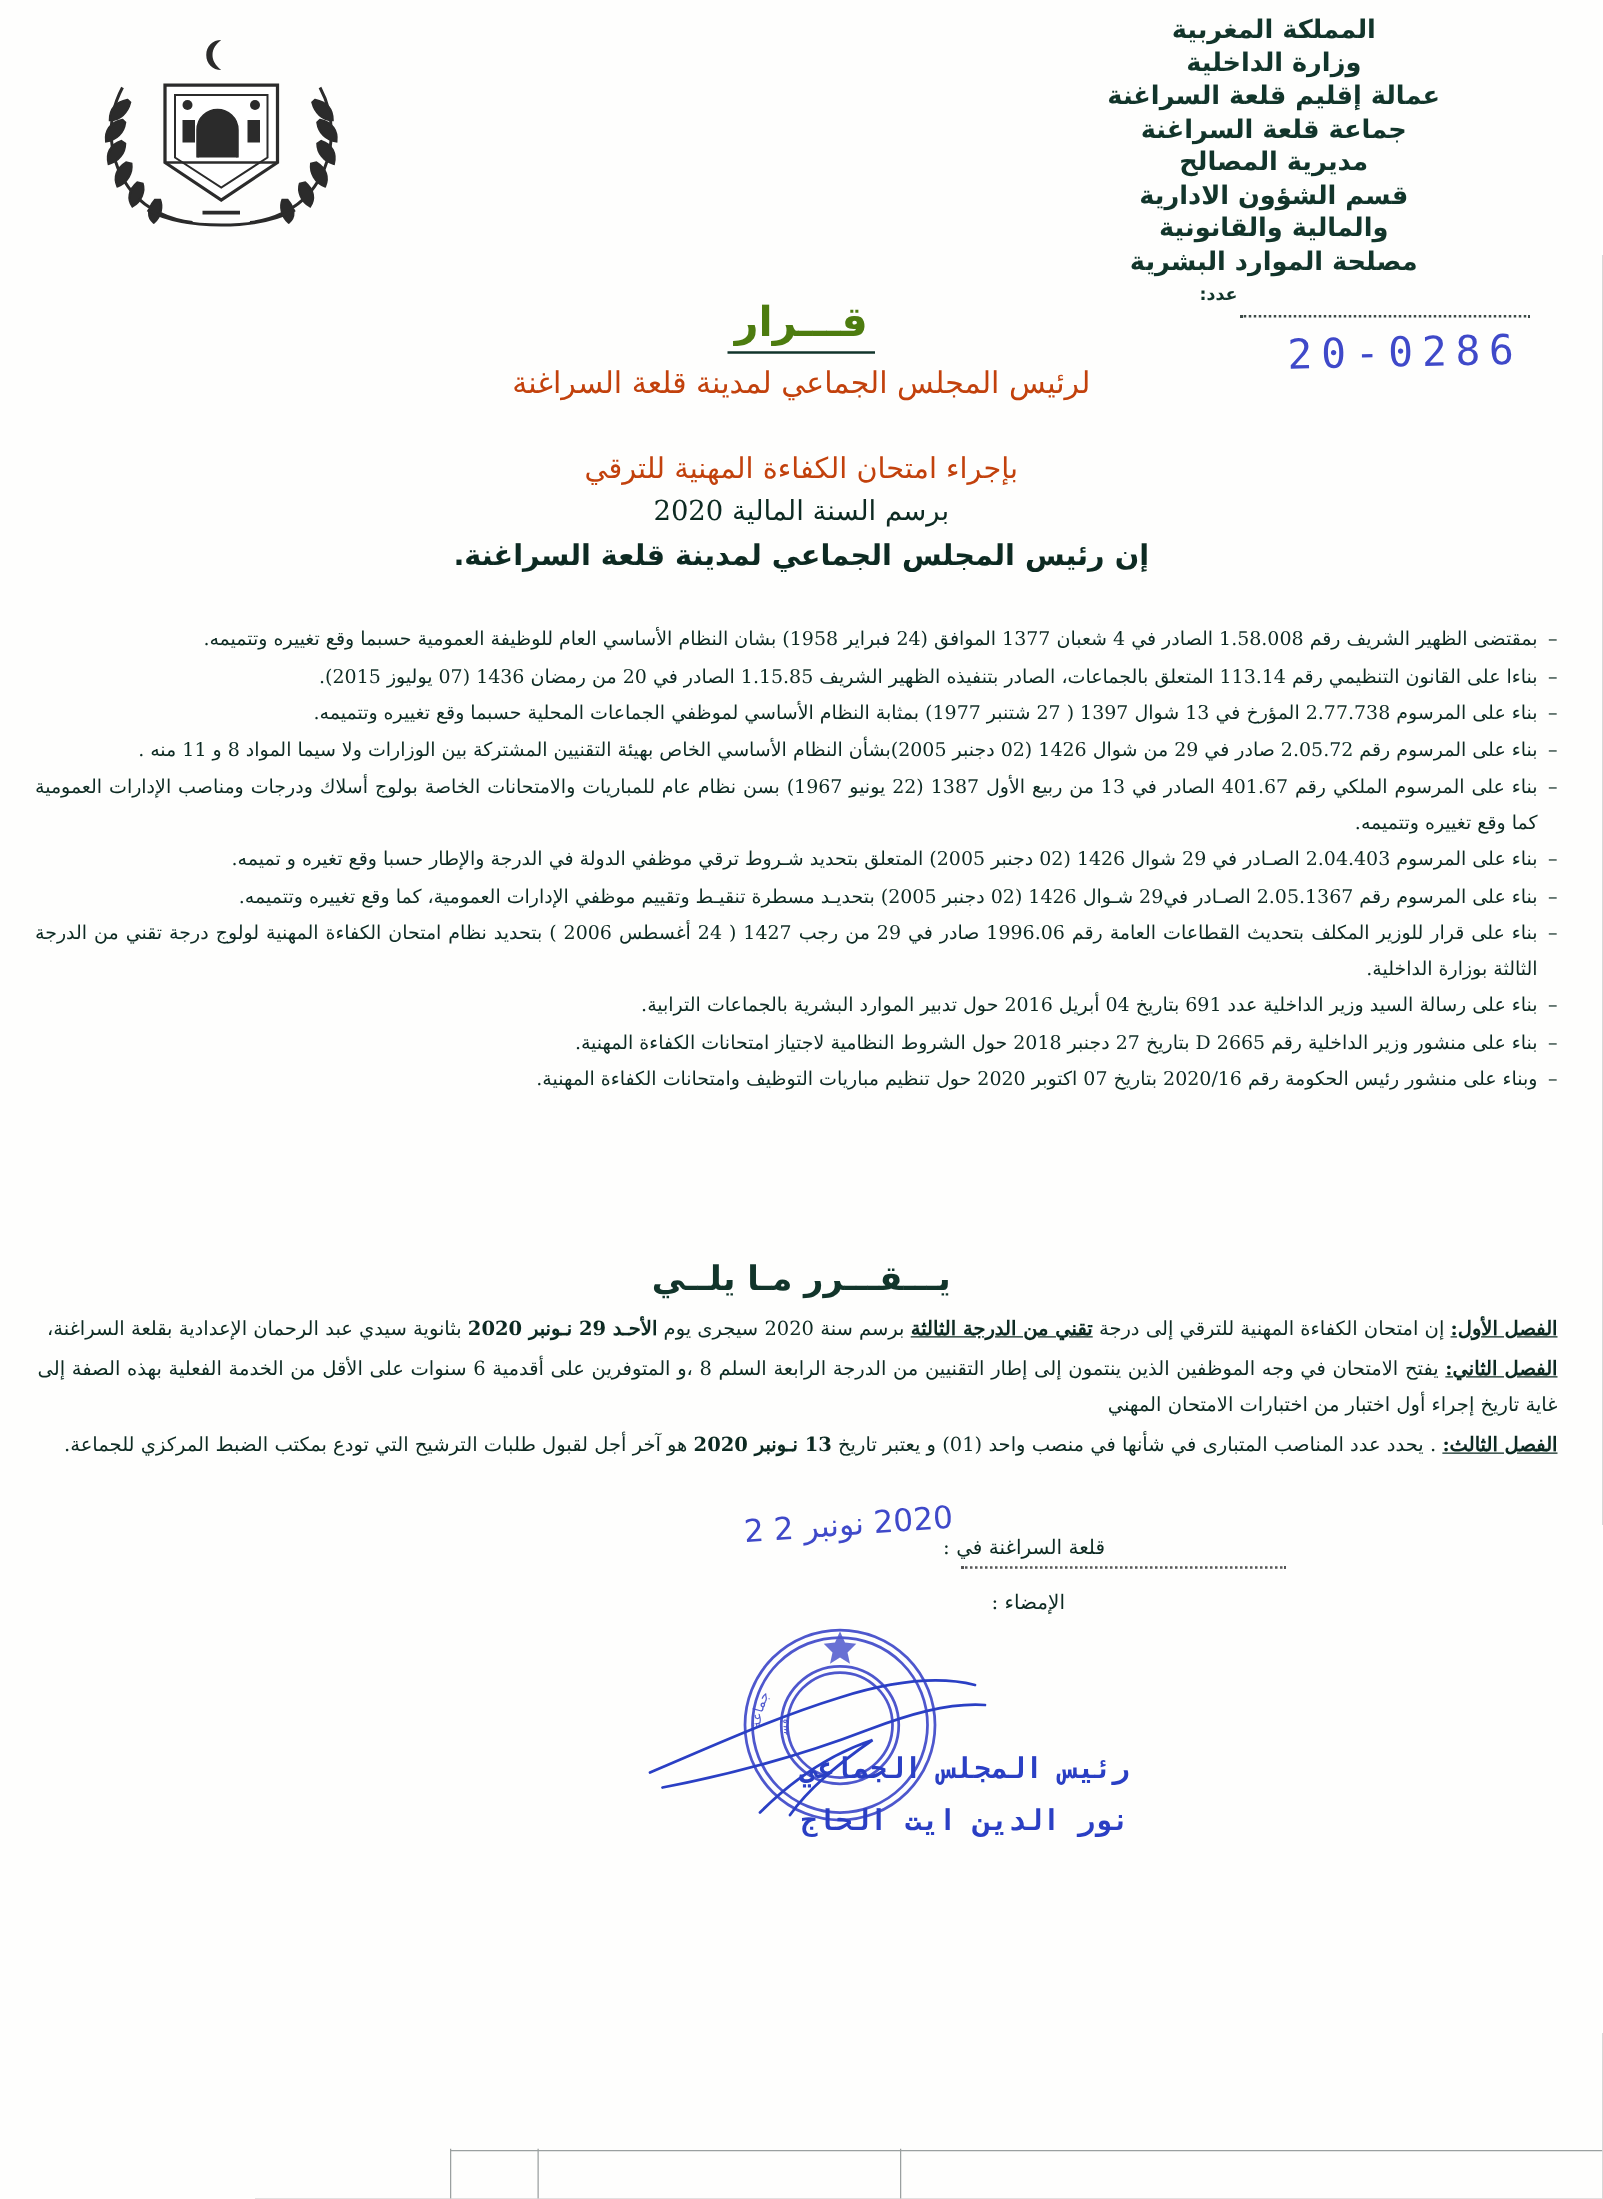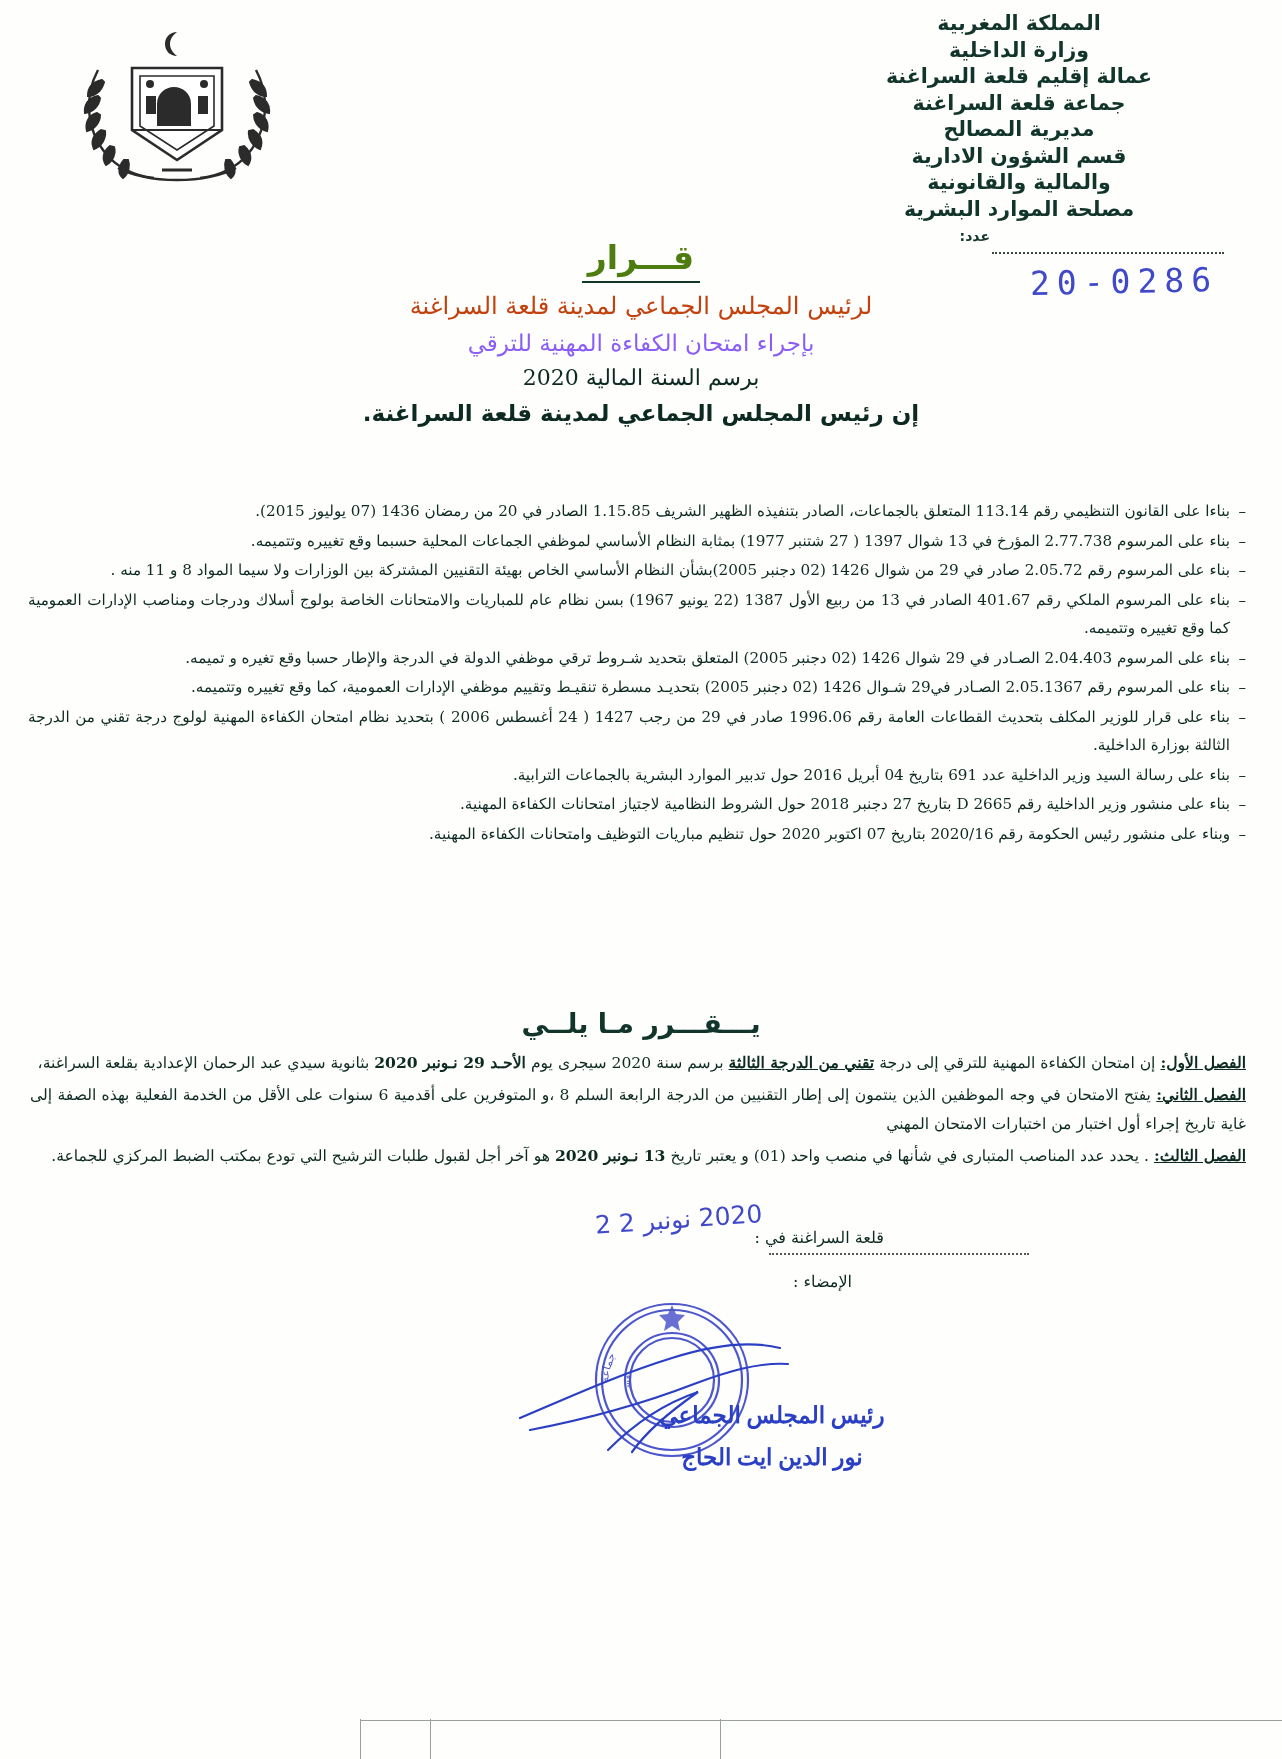--- a/index.html
+++ b/index.html
@@ -46,21 +46,21 @@
   .t-qarar{
     font-family:"DejaVu Sans",sans-serif;
     font-weight:bold;font-size:33px;color:#4d7c0f;
     letter-spacing:10px;
     display:inline-block;
     border-bottom:2.5px solid #12352b;
     padding:0 6px 4px 6px;
     margin-bottom:4px;
   }
   .t-sub{font-family:"DejaVu Serif",serif;font-size:24px;line-height:38px;color:#c2410c;}
-  .t-sub2{font-family:"DejaVu Serif",serif;font-size:23px;line-height:36px;color:#8b5cf6;}
+  .t-sub2{font-family:"DejaVu Serif",serif;font-size:23px;line-height:36px;color:#c2410c;margin-top:32px;}
   .t-bold-u{
     font-family:"DejaVu Serif",serif;font-weight:bold;font-size:24px;
     border-bottom:2px solid #12352b;display:inline-block;padding-bottom:2px;
   }
   .t-year{font-family:"DejaVu Serif",serif;font-size:22px;line-height:34px;}
   .t-president{font-family:"DejaVu Sans",sans-serif;font-weight:bold;font-size:23px;line-height:36px;}
   
   .clauses{
     position:absolute;top:497px;right:36px;left:28px;
     font-family:"DejaVu Serif",serif;
@@ -113,21 +113,21 @@
   .sig-label{
     position:absolute;top:1272px;right:430px;
     font-family:"DejaVu Serif",serif;font-size:16px;
   }
   .round-stamp{
     position:absolute;top:1290px;right:520px;
     width:180px;height:180px;
   }
   .sig-name{
     position:absolute;top:1395px;right:360px;width:300px;text-align:center;
-    font-family:Liberation Serif, serif;font-weight:bold;
+    font-family:Liberation Mono, monospace;font-weight:bold;
     font-size:23px;line-height:42px;color:#2a3fc4;
   }
   .scrawl{position:absolute;top:1300px;right:470px;width:300px;height:160px;}
   .bottom-rules{position:absolute;left:0;right:0;bottom:0;height:40px;}
   .bottom-rules div{position:absolute;border-left:1px solid #9aa0a0;height:40px;}
   .bottom-line{position:absolute;left:360px;right:0;bottom:38px;border-top:1px solid #9aa0a0;}
 </style>
 </head>
 <body>
 
@@ -188,20 +188,21 @@
 
   <div class="title-block">
     <div><span class="t-qarar">قـــرار</span></div>
     <div class="t-sub">لرئيس المجلس الجماعي لمدينة قلعة السراغنة</div>
     <div class="t-sub2">بإجراء امتحان الكفاءة المهنية للترقي</div>
     <div class="t-year">برسم السنة المالية 2020</div>
     <div class="t-president">إن رئيس المجلس الجماعي لمدينة قلعة السراغنة.</div>
   </div>
 
   <div class="clauses">
+    <div class="clause">بمقتضى الظهير الشريف رقم 1.58.008 الصادر في 4 شعبان 1377 الموافق (24 فبراير 1958) بشان النظام الأساسي العام للوظيفة العمومية حسبما وقع تغييره وتتميمه.</div>
     <div class="clause">بناءا على القانون التنظيمي رقم 113.14 المتعلق بالجماعات، الصادر بتنفيذه الظهير الشريف 1.15.85 الصادر في 20 من رمضان 1436 (07 يوليوز 2015).</div>
     <div class="clause">بناء على المرسوم 2.77.738 المؤرخ في 13 شوال 1397 ( 27 شتنبر 1977) بمثابة النظام الأساسي لموظفي الجماعات المحلية حسبما وقع تغييره وتتميمه.</div>
     <div class="clause">بناء على المرسوم رقم 2.05.72 صادر في 29 من شوال 1426 (02 دجنبر 2005)بشأن النظام الأساسي الخاص بهيئة التقنيين المشتركة بين الوزارات ولا سيما المواد 8 و 11 منه .</div>
     <div class="clause">بناء على المرسوم الملكي رقم 401.67  الصادر في 13 من ربيع الأول 1387 (22 يونيو 1967) بسن نظام عام للمباريات والامتحانات الخاصة بولوج أسلاك ودرجات ومناصب الإدارات العمومية  كما وقع تغييره وتتميمه.</div>
     <div class="clause">بناء على المرسوم 2.04.403 الصـادر في 29 شوال 1426 (02 دجنبر 2005) المتعلق بتحديد شـروط ترقي موظفي الدولة في الدرجة والإطار حسبا وقع تغيره و تميمه.</div>
     <div class="clause">بناء على المرسوم رقم 2.05.1367 الصـادر في29 شـوال 1426 (02 دجنبر 2005) بتحديـد مسطرة تنقيـط وتقييم موظفي الإدارات العمومية، كما وقع تغييره وتتميمه.</div>
     <div class="clause">بناء على قرار للوزير المكلف بتحديث القطاعات العامة  رقم 1996.06 صادر في 29 من رجب  1427 ( 24 أغسطس  2006 ) بتحديد نظام امتحان الكفاءة المهنية لولوج درجة تقني من الدرجة  الثالثة بوزارة الداخلية.</div>
     <div class="clause">بناء على رسالة السيد وزير الداخلية عدد 691 بتاريخ 04 أبريل 2016 حول تدبير الموارد البشرية بالجماعات الترابية.</div>
     <div class="clause">بناء على منشور وزير الداخلية رقم  2665  D   بتاريخ 27 دجنبر 2018 حول الشروط النظامية لاجتياز امتحانات الكفاءة المهنية.</div>
     <div class="clause">وبناء على منشور رئيس الحكومة رقم 2020/16 بتاريخ 07 اكتوبر 2020 حول تنظيم  مباريات التوظيف وامتحانات الكفاءة المهنية.</div>

